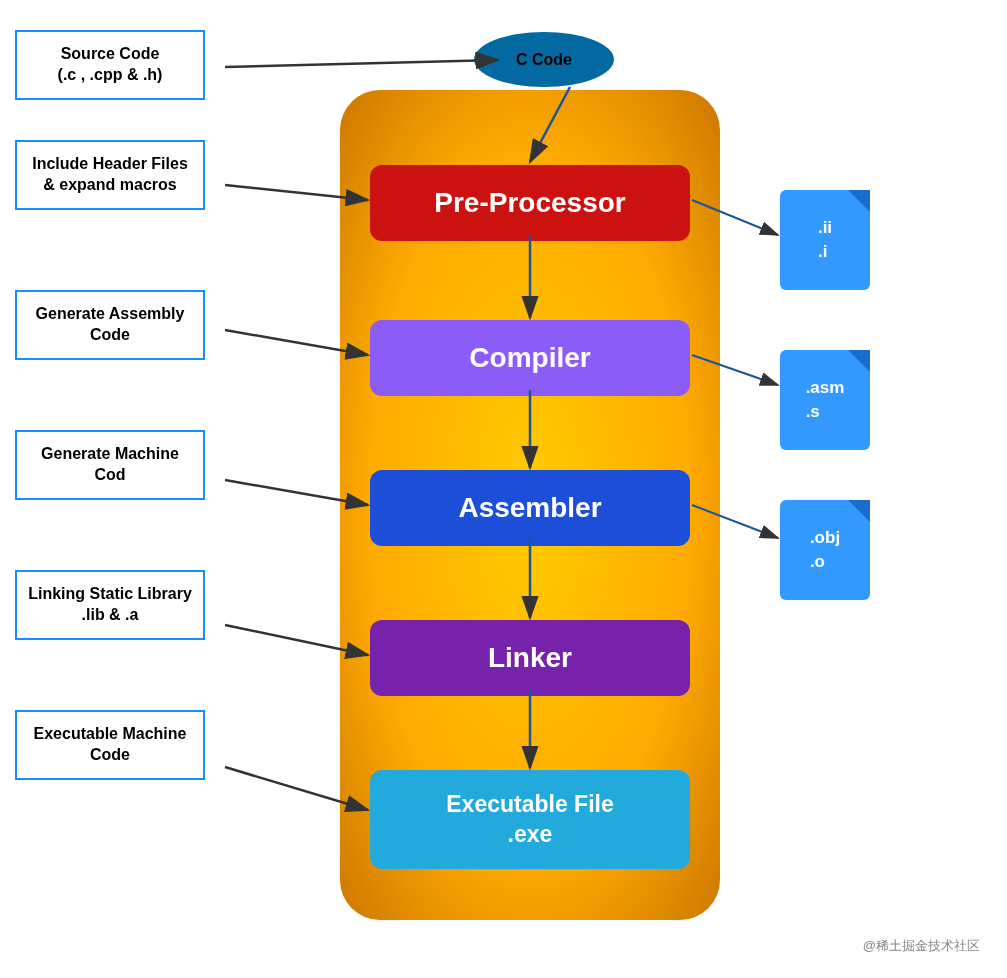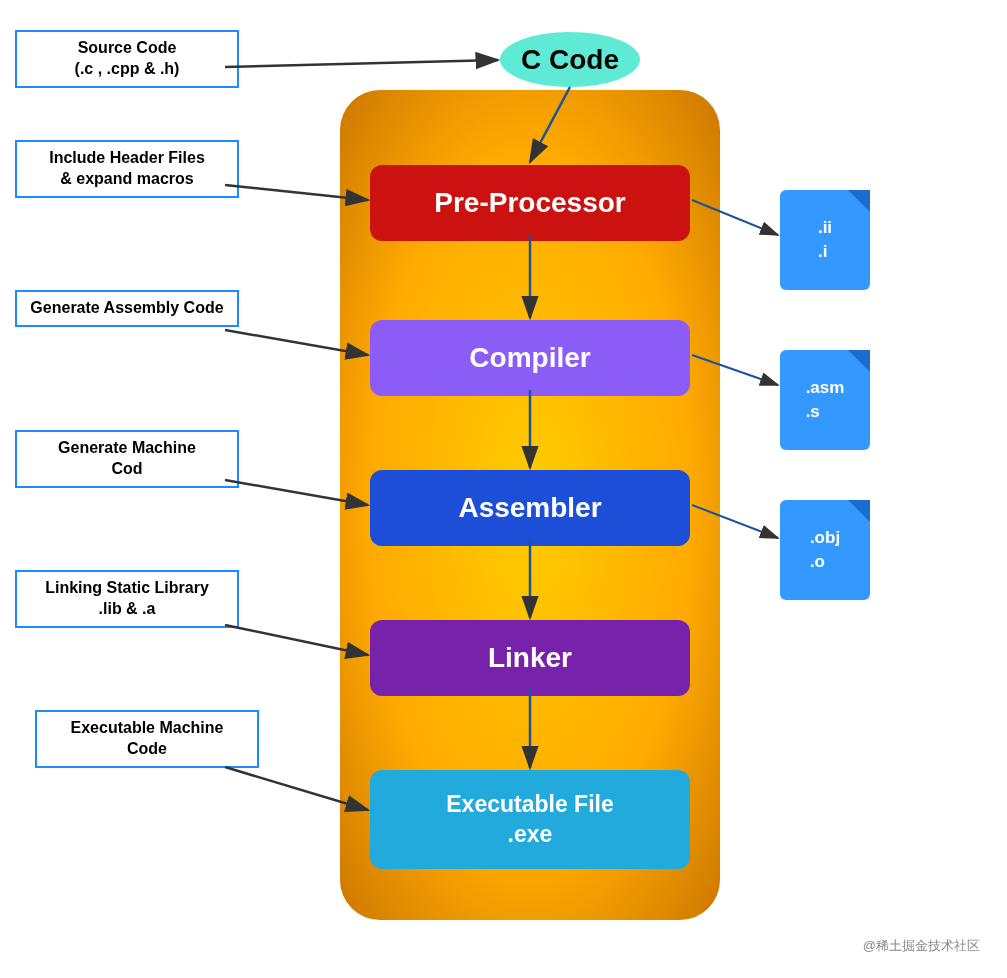--- a/index.html
+++ b/index.html
@@ -18,34 +18,34 @@
       left: 10px;
       width: 985px;
       height: 955px;
     }
 
     
     .label-box {
       position: absolute;
       border: 2.5px solid #1a8cff;
       background: #ffffff;
-      padding: 6px 10px;
+      padding: 12px 10px;
       font-size: 16px;
       font-weight: bold;
       text-align: center;
       line-height: 1.3;
-      width: 224px;
+      width: 190px;
     }
 
     .label-source { top: 20px; left: 5px; }
     .label-header { top: 130px; left: 5px; }
     .label-assembly { top: 280px; left: 5px; }
     .label-machine { top: 420px; left: 5px; }
     .label-linking { top: 560px; left: 5px; }
-    .label-executable { top: 700px; left: 5px; margin-left: 20px; }
+    .label-executable { top: 700px; left: 5px; }
 
     
     .arrow-svg {
       position: absolute;
       top: 0;
       left: 0;
       width: 100%;
       height: 100%;
       pointer-events: none;
     }
@@ -58,29 +58,29 @@
       width: 380px;
       height: 830px;
       background: radial-gradient(ellipse at center, #ffcc00 0%, #ffaa00 60%, #cc7700 100%);
       border-radius: 40px;
     }
 
     
     .c-code-ellipse {
       position: absolute;
       top: 22px;
-      left: 490px;
+      left: 464px;
       width: 140px;
       height: 55px;
-      background: #5eead4;
+      background: #0369a1;
       border-radius: 50%;
       display: flex;
       align-items: center;
       justify-content: center;
-      font-size: 28px;
+      font-size: 16px;
       font-weight: bold;
       color: #000;
     }
 
     
     .process-box {
       position: absolute;
       left: 360px;
       width: 320px;
       height: 76px;

